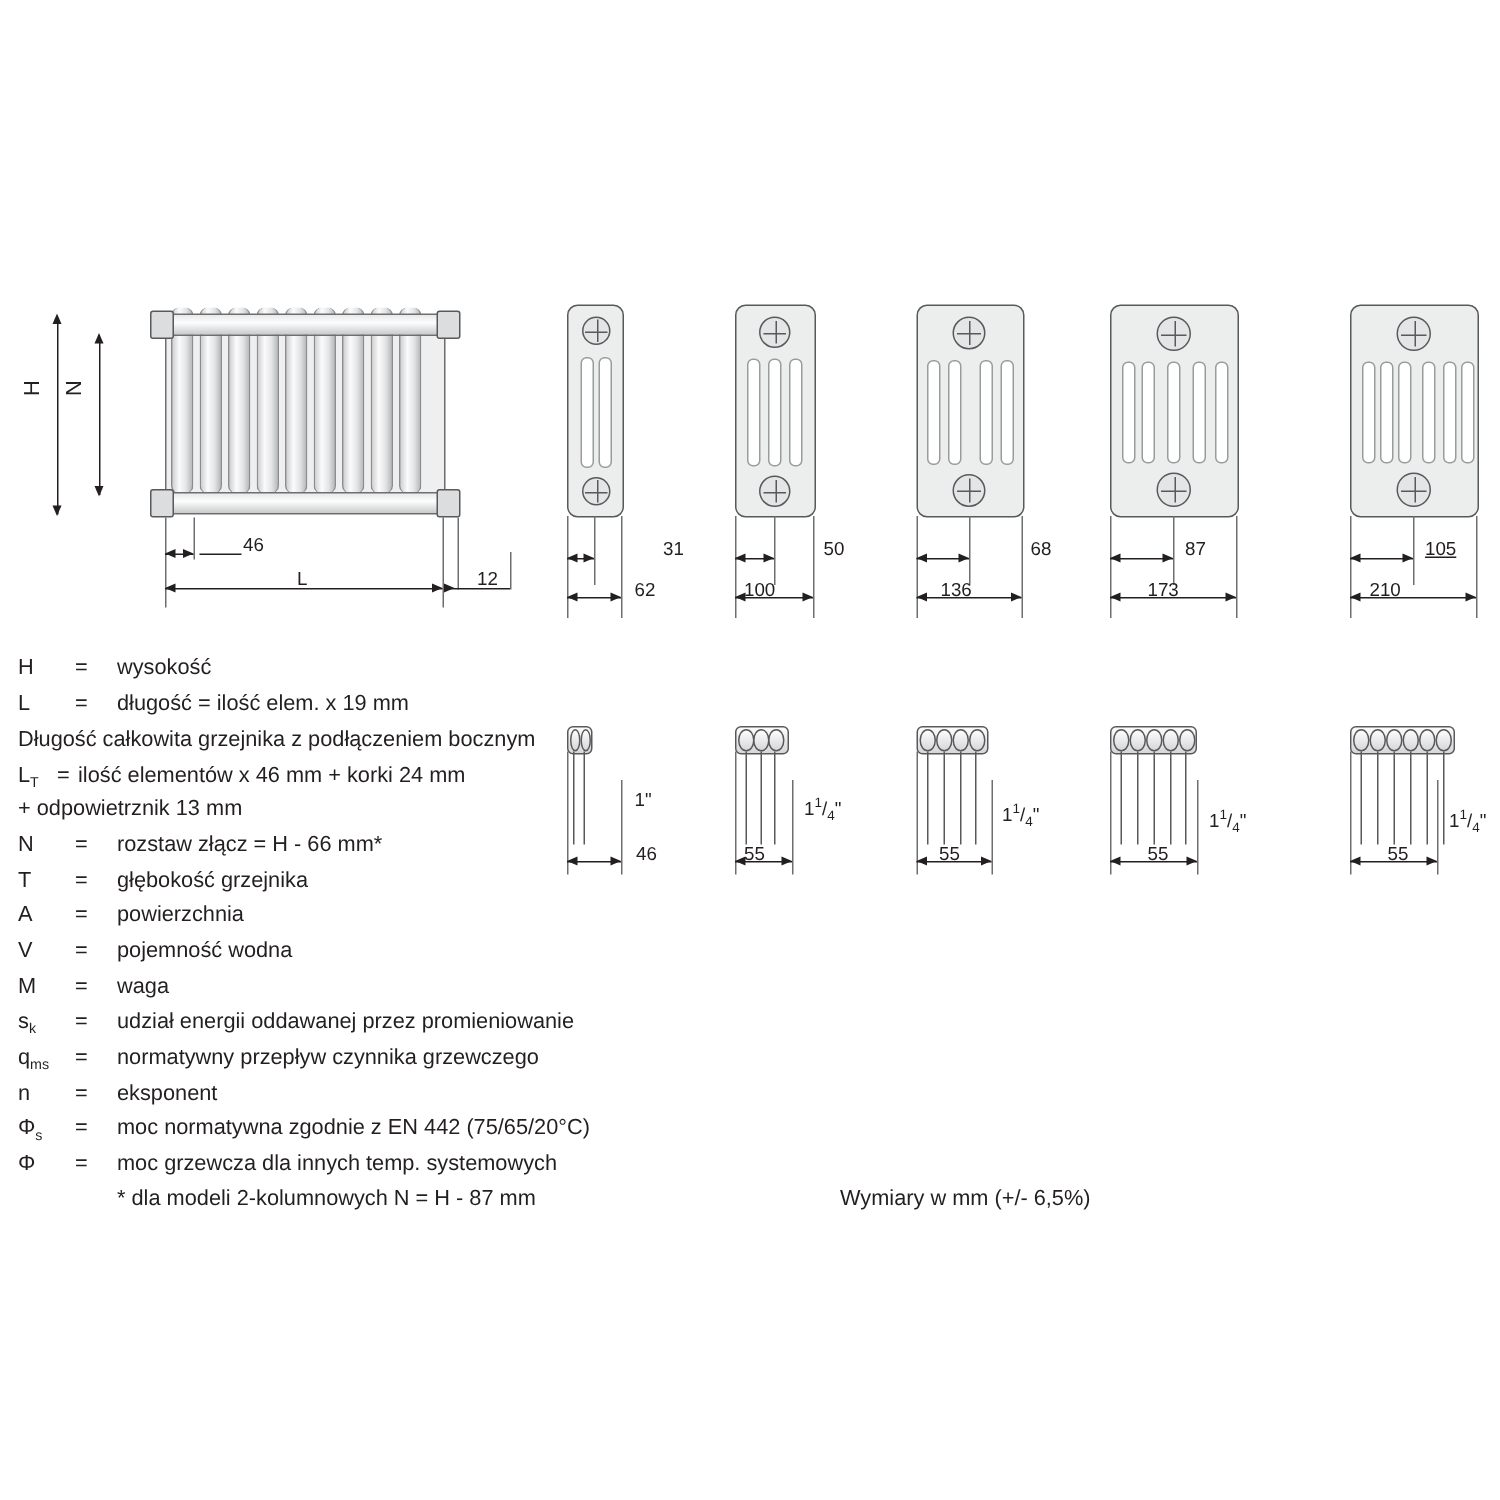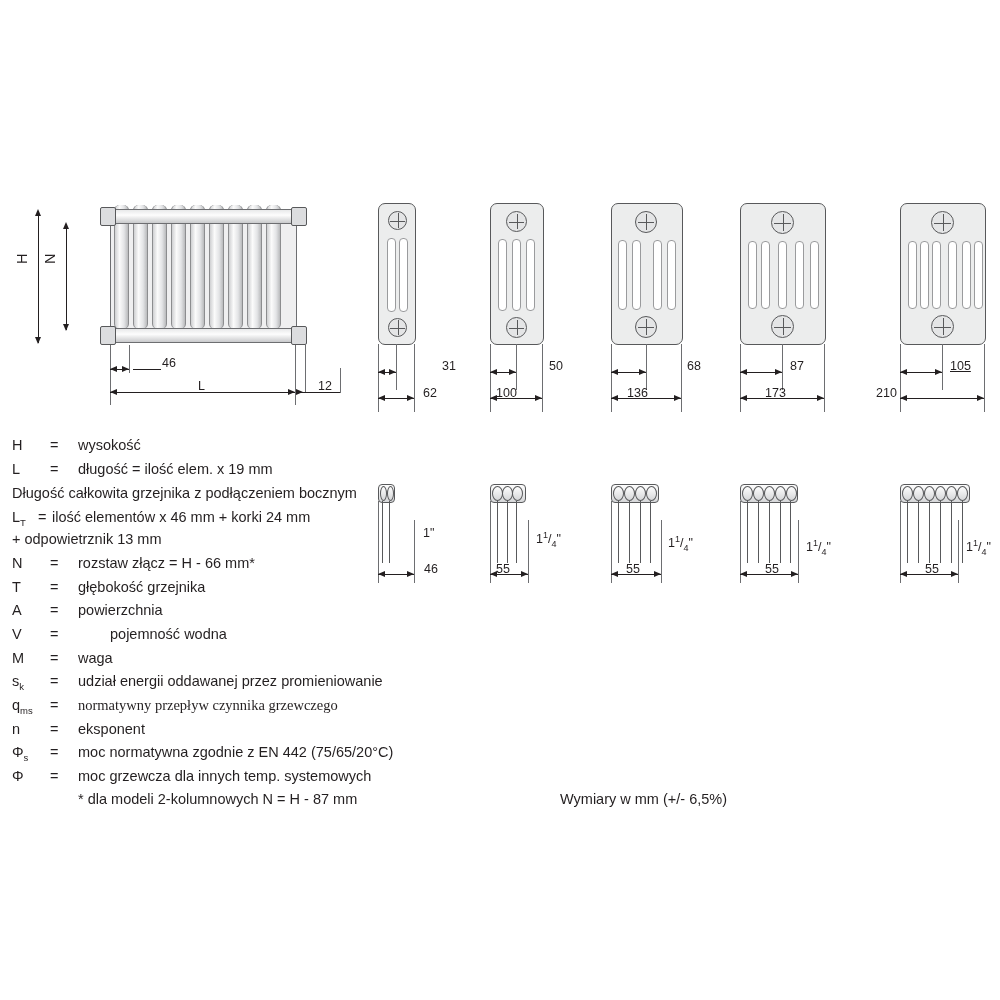--- a/index.html
+++ b/index.html
@@ -203,21 +203,21 @@
       <div class="vthin" style="left:900px;top:344px;height:68px;"></div>
       <div class="vthin" style="left:942px;top:344px;height:46px;"></div>
       <div class="vthin" style="left:984px;top:344px;height:68px;"></div>
       <div class="hline" style="left:900px;top:372px;width:42px;"></div>
       <div class="arw l" style="left:900px;top:368.5px;"></div>
       <div class="arw r" style="left:935px;top:368.5px;"></div>
       <div class="dimtxt" style="left:950px;top:359px;text-decoration:underline;">105</div>
       <div class="hline" style="left:900px;top:398px;width:84px;"></div>
       <div class="arw l" style="left:900px;top:394.5px;"></div>
       <div class="arw r" style="left:977px;top:394.5px;"></div>
-      <div class="dimtxt" style="left:876px;top:386px;">210</div>
+      <div class="dimtxt" style="left:913px;top:386px;">210</div>
     </div>
   </div>
 
   <div>
 
     <div>
       <div class="plan-tube" style="left:378px;top:484px;width:15px;height:17px;border-radius:4px;"></div>
       <div class="plan-tube" style="left:380px;top:486px;width:5px;height:13px;border-radius:50%;"></div>
       <div class="plan-tube" style="left:387px;top:486px;width:5px;height:13px;border-radius:50%;"></div>
       <div class="plan-pipe" style="left:382px;top:501px;height:62px;"></div>
@@ -337,33 +337,33 @@
     <div class="txt" style="left:12px;top:579px;">T</div>
     <div class="txt" style="left:50px;top:579px;">=</div>
     <div class="txt" style="left:78px;top:579px;">głębokość grzejnika</div>
 
     <div class="txt" style="left:12px;top:602px;">A</div>
     <div class="txt" style="left:50px;top:602px;">=</div>
     <div class="txt" style="left:78px;top:602px;">powierzchnia</div>
 
     <div class="txt" style="left:12px;top:626px;">V</div>
     <div class="txt" style="left:50px;top:626px;">=</div>
-    <div class="txt" style="left:78px;top:626px;margin-left:32px;">pojemność wodna</div>
+    <div class="txt" style="left:78px;top:626px;">pojemność wodna</div>
 
     <div class="txt" style="left:12px;top:650px;">M</div>
     <div class="txt" style="left:50px;top:650px;">=</div>
     <div class="txt" style="left:78px;top:650px;">waga</div>
 
     <div class="txt" style="left:12px;top:673px;"><span>s</span><span class="sub">k</span></div>
     <div class="txt" style="left:50px;top:673px;">=</div>
     <div class="txt" style="left:78px;top:673px;">udział energii oddawanej przez promieniowanie</div>
 
     <div class="txt" style="left:12px;top:697px;"><span>q</span><span class="sub">ms</span></div>
     <div class="txt" style="left:50px;top:697px;">=</div>
-    <div class="txt" style="left:78px;top:697px;font-family:Liberation Serif, serif;">normatywny przepływ czynnika grzewczego</div>
+    <div class="txt" style="left:78px;top:697px;">normatywny przepływ czynnika grzewczego</div>
 
     <div class="txt" style="left:12px;top:721px;">n</div>
     <div class="txt" style="left:50px;top:721px;">=</div>
     <div class="txt" style="left:78px;top:721px;">eksponent</div>
 
     <div class="txt" style="left:12px;top:744px;"><span>Φ</span><span class="sub">s</span></div>
     <div class="txt" style="left:50px;top:744px;">=</div>
     <div class="txt" style="left:78px;top:744px;">moc normatywna zgodnie z EN 442 (75/65/20°C)</div>
 
     <div class="txt" style="left:12px;top:768px;">Φ</div>

